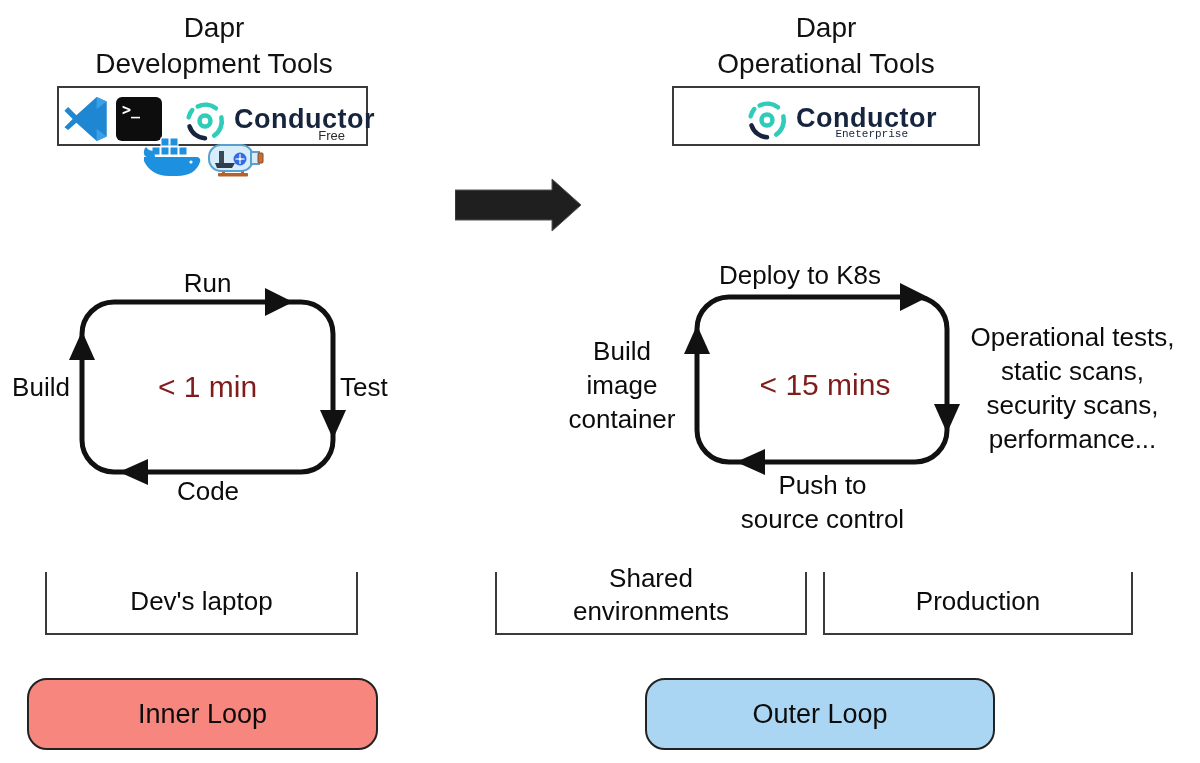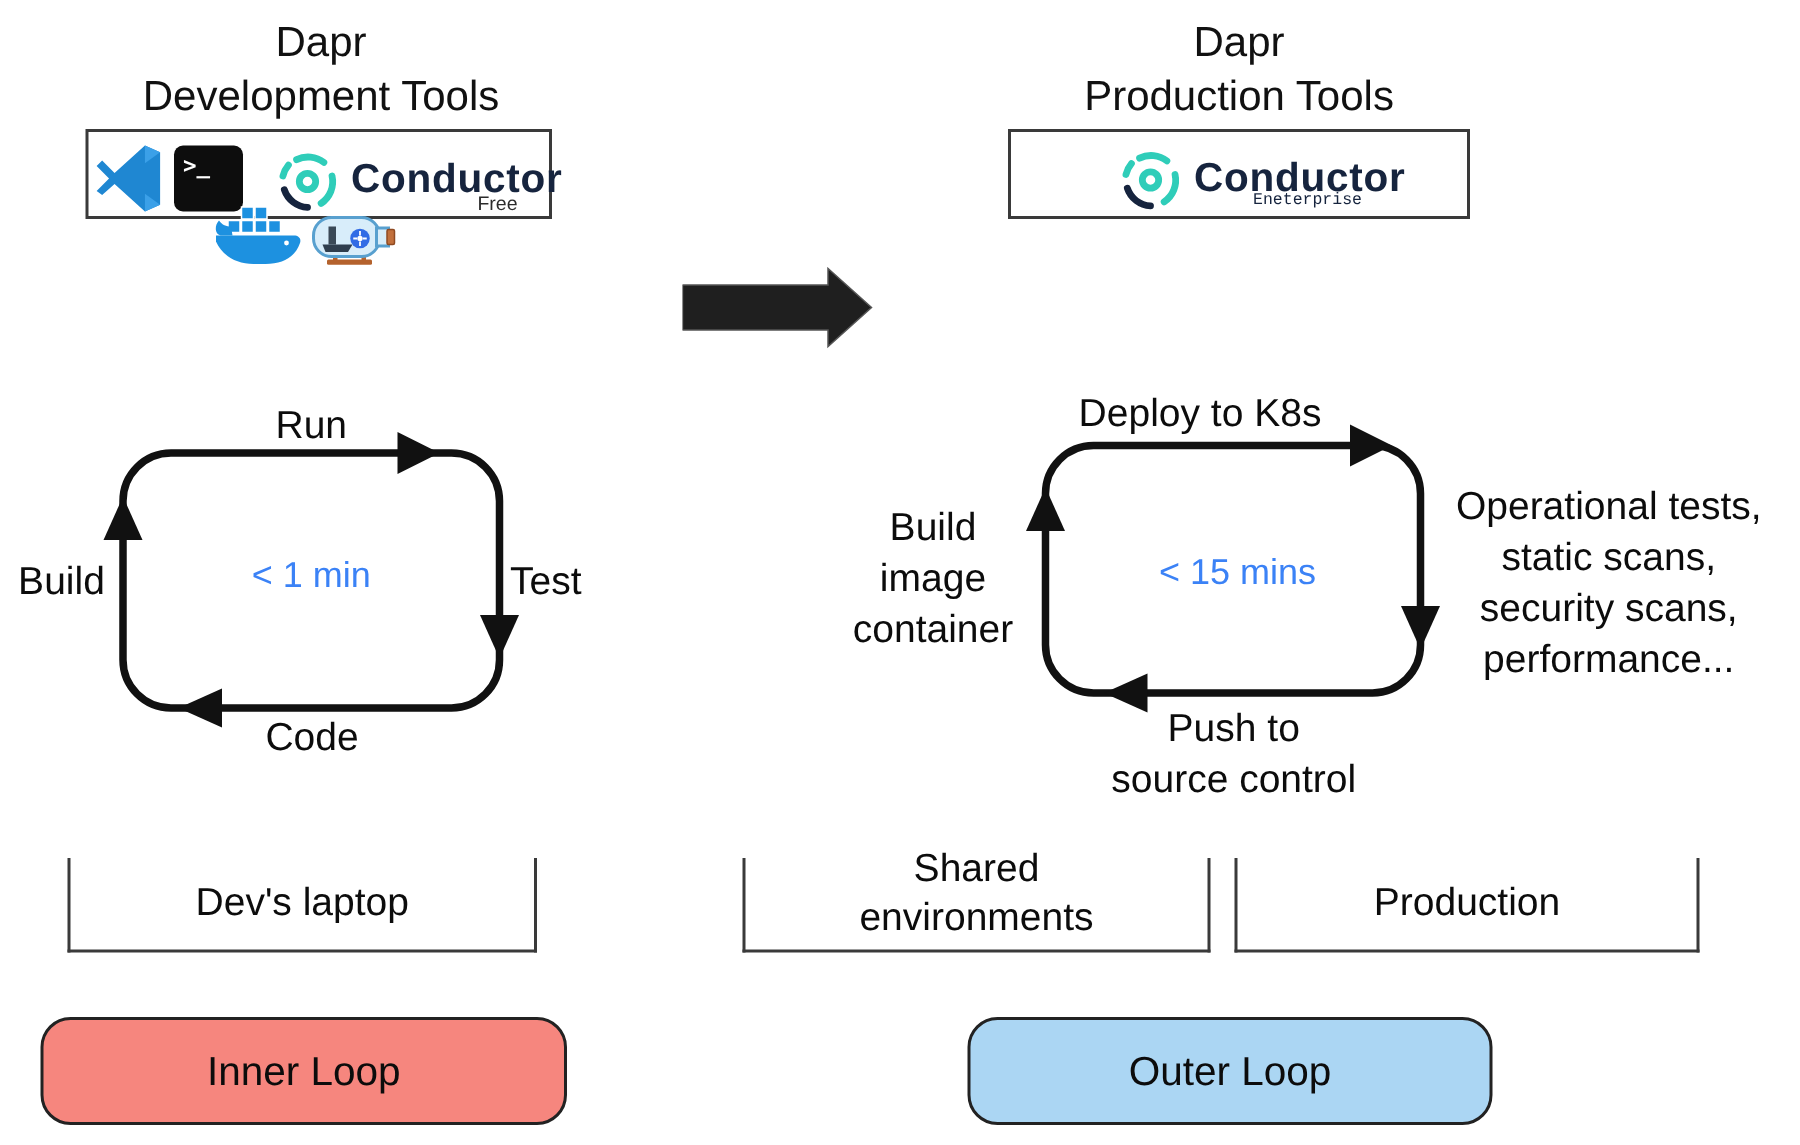--- a/index.html
+++ b/index.html
@@ -2,21 +2,21 @@
 <html><head>
 <meta charset="utf-8">
 <style>
   html,body{margin:0;padding:0;background:#fff;}
   body{width:1200px;height:763px;font-family:"Liberation Sans",sans-serif;color:#0c0c0c;}
   #canvas{position:relative;width:1200px;height:763px;background:#fff;overflow:hidden;}
   .abs{position:absolute;}
   .title{font-size:28px;line-height:36px;text-align:center;color:#111;}
   .toolbox{border:2px solid #3a3a3a;background:#fff;box-sizing:border-box;}
   .loop-label{font-size:26px;color:#0c0c0c;}
-  .center-label{font-size:24px;color:#3b82f6;text-align:center;}
+  .center-label{font-size:30px;color:#7f1d1d;text-align:center;}
   .tcenter{text-align:center;}
   .lines{line-height:34px;font-size:26px;}
   .bracket{border-left:2px solid #3a3a3a;border-right:2px solid #3a3a3a;border-bottom:2px solid #3a3a3a;box-sizing:border-box;}
   .bracket .lbl{position:absolute;left:50%;transform:translateX(-50%);width:100%;text-align:center;font-size:26px;top:14px;}
   .bracket .lbl.twoline{width:230px;top:-10px;line-height:33px;}
   .badge{border:2px solid #222;border-radius:20px;display:flex;align-items:center;justify-content:center;font-size:27px;color:#0c0c0c;box-sizing:border-box;}
   .brand-name{font-size:27px;font-weight:600;letter-spacing:.5px;color:#16243e;}
   .brand-tier{font-size:13px;color:#2b2b2b;}
   .brand-tier.mono{font-family:"Liberation Mono",monospace;font-size:11px;font-weight:400;color:#16243e;}
   .term-icon{width:46px;height:44px;background:#0d0d0d;border-radius:6px;position:absolute;}
@@ -83,21 +83,21 @@
     <g stroke="#ffffff" stroke-width="1.2">
       <line x1="33" y1="15" x2="33" y2="18"></line>
         <line x1="33" y1="22" x2="33" y2="25"></line>
       <line x1="28.5" y1="20" x2="31" y2="20"></line>
         <line x1="35" y1="20" x2="37.5" y2="20"></line>
     </g>
   </svg>
 
   <div class="abs title" style="left:626px;top:10px;width:400px;">
     <div>Dapr</div>
-    <div>Production Tools</div>
+    <div>Operational Tools</div>
   </div>
 
   <div class="abs toolbox" style="left:672px;top:86px;width:308px;height:60px;"></div>
 
   <svg class="abs" style="left:745px;top:100px;" width="44" height="40" viewBox="0 0 44 44">
     <g fill="none" stroke-linecap="round">
       <path d="M14 6 A19 19 0 0 1 34 8" stroke="#2fcdb9" stroke-width="5"></path>
       <path d="M40 18 A19 19 0 0 1 32 38" stroke="#2fcdb9" stroke-width="5"></path>
       <path d="M22 41 A19 19 0 0 1 5 28" stroke="#16243e" stroke-width="5"></path>
       <path d="M4 18 A19 19 0 0 1 8 10" stroke="#2fcdb9" stroke-width="5"></path>

